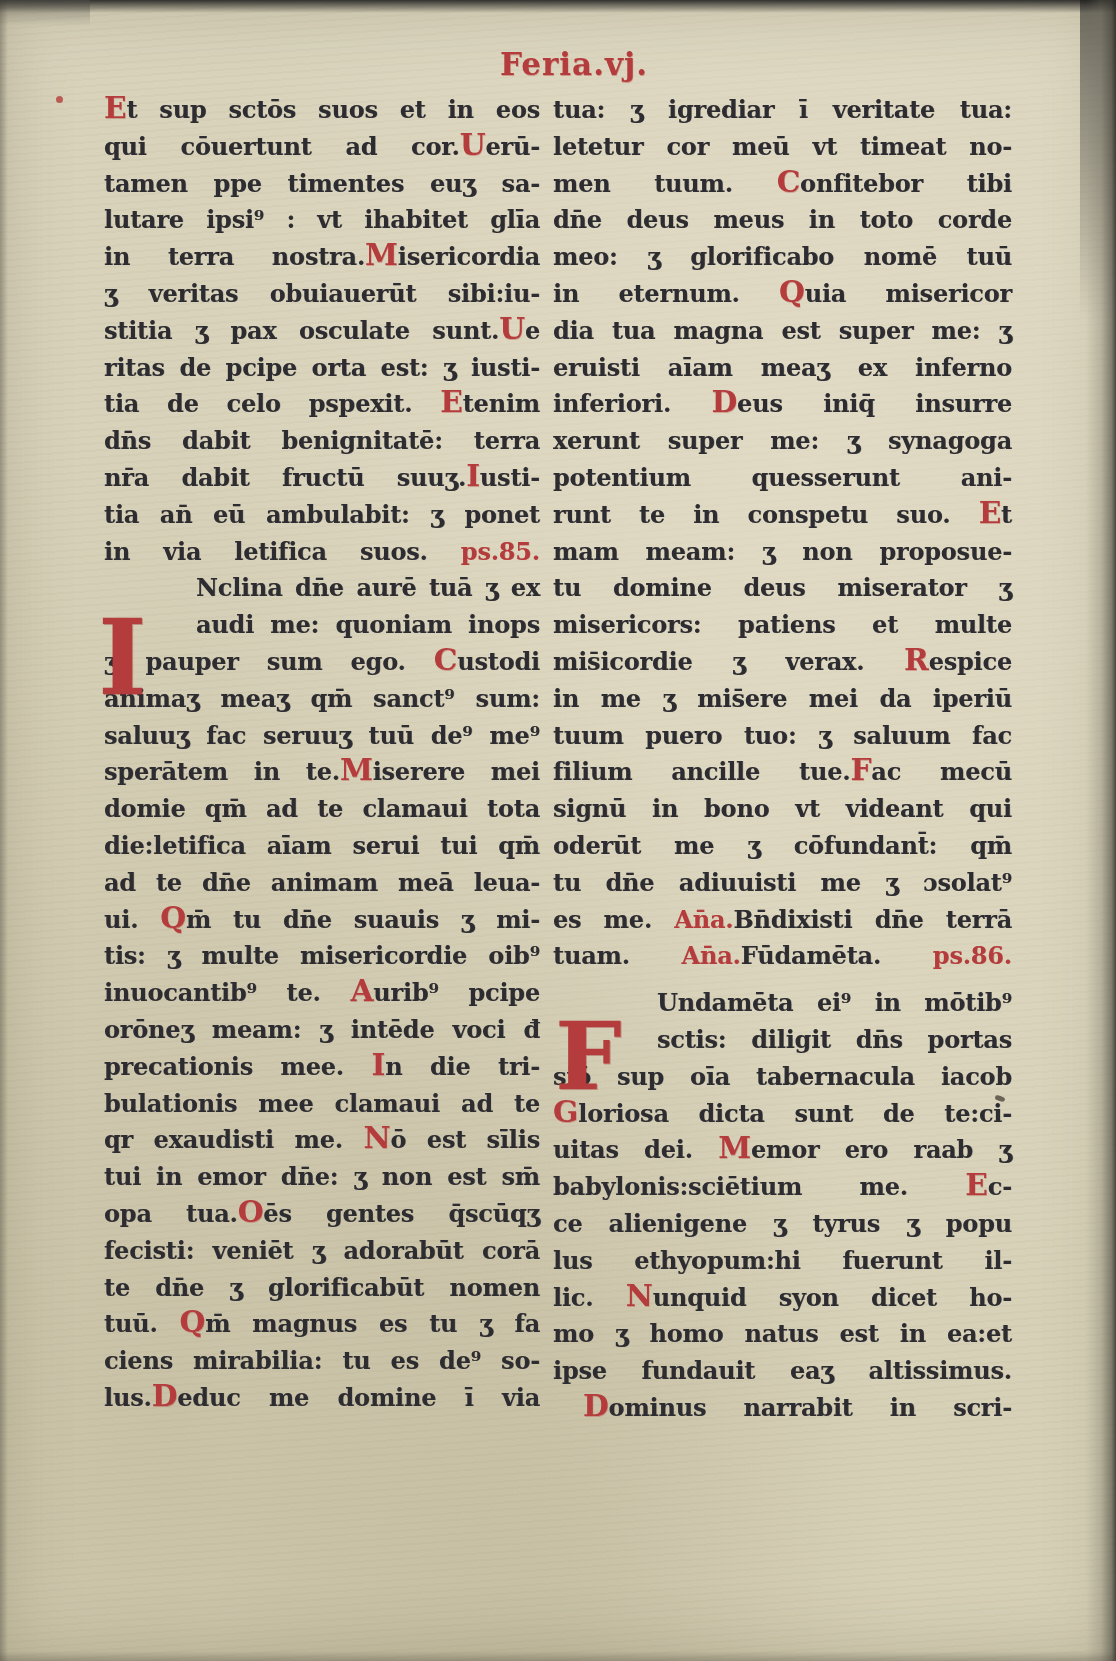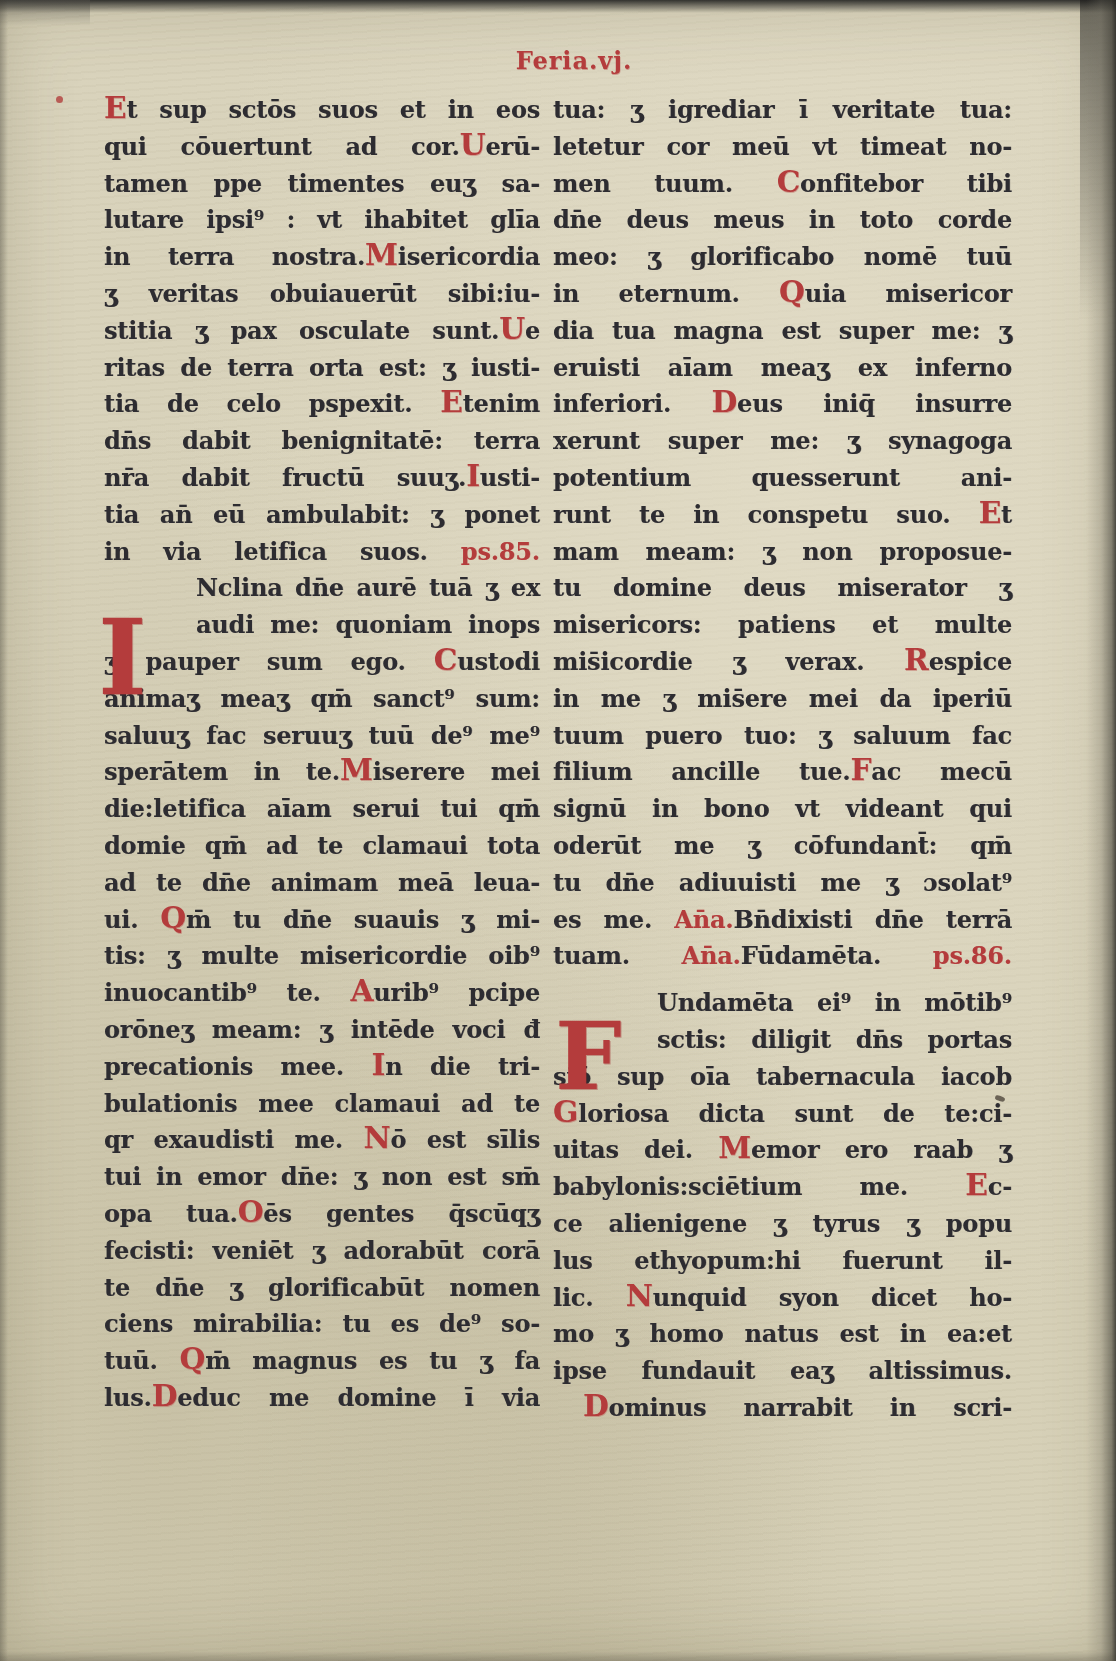--- a/index.html
+++ b/index.html
@@ -29,21 +29,21 @@
     background:linear-gradient(to top, rgba(70,66,56,0.3), rgba(70,66,56,0));}
   .corner-tr{position:absolute;top:0;right:0;width:36px;height:320px;
     background:linear-gradient(to bottom, rgba(25,25,24,0.55), rgba(25,25,24,0));}
   .corner-tl{position:absolute;top:0;left:0;width:90px;height:26px;
     background:linear-gradient(to bottom, rgba(80,78,72,0.5), rgba(80,78,72,0));}
 
   .header{
     position:absolute;top:46px;left:0;width:100%;
     text-align:center;
     padding-left:32px;box-sizing:border-box;
-    font-size:24px;letter-spacing:1px;
+    font-size:31px;letter-spacing:1px;
     color:#b43c3c;
     text-shadow:0.5px 0.5px 0 rgba(180,60,60,0.4);
   }
   .col{
     position:absolute;top:92px;
     font-size:24px;
     line-height:36.8px;
     letter-spacing:-0.2px;
     word-spacing:0.5px;
   }
@@ -78,48 +78,48 @@
 <div class="page">
   <div class="header">Feria.vj.</div>
   <div class="col col-left" id="col-left">
       <div class="line"><span class="seg-rc">E</span><span class="seg-b">t sup sctōs suos et in eos</span></div>
       <div class="line"><span class="seg-b">qui cōuertunt ad cor.</span><span class="seg-rc">U</span><span class="seg-b">erū-</span></div>
       <div class="line"><span class="seg-b">tamen ppe timentes euʒ sa-</span></div>
       <div class="line"><span class="seg-b">lutare ipsi⁹ : vt ihabitet glīa</span></div>
       <div class="line"><span class="seg-b">in terra nostra.</span><span class="seg-rc">M</span><span class="seg-b">isericordia</span></div>
       <div class="line"><span class="seg-b">ʒ veritas obuiauerūt sibi:iu-</span></div>
       <div class="line"><span class="seg-b">stitia ʒ pax osculate sunt.</span><span class="seg-rc">U</span><span class="seg-b">e</span></div>
-      <div class="line"><span class="seg-b">ritas de terra orta est: ʒ iusti-</span></div>
+      <div class="line"><span class="seg-b">ritas de pcipe orta est: ʒ iusti-</span></div>
       <div class="line"><span class="seg-b">tia de celo pspexit. </span><span class="seg-rc">E</span><span class="seg-b">tenim</span></div>
       <div class="line"><span class="seg-b">dn̄s dabit benignitatē: terra</span></div>
       <div class="line"><span class="seg-b">nr̄a dabit fructū suuʒ.</span><span class="seg-rc">I</span><span class="seg-b">usti-</span></div>
       <div class="line"><span class="seg-b">tia an̄ eū ambulabit: ʒ ponet</span></div>
       <div class="line"><span class="seg-b">in via letifica suos. </span><span class="seg-r">ps.85.</span></div>
       <div class="line" style="padding-left: 92px;"><span class="seg-b">Nclina dn̄e aurē tuā ʒ ex</span></div>
       <div class="line" style="padding-left: 92px;"><span class="seg-b">audi me: quoniam inops</span></div>
       <div class="line"><span class="seg-b">ʒ pauper sum ego. </span><span class="seg-rc">C</span><span class="seg-b">ustodi</span></div>
       <div class="line"><span class="seg-b">animaʒ meaʒ qm̄ sanct⁹ sum:</span></div>
       <div class="line"><span class="seg-b">saluuʒ fac seruuʒ tuū de⁹ me⁹</span></div>
       <div class="line"><span class="seg-b">sperātem in te.</span><span class="seg-rc">M</span><span class="seg-b">iserere mei</span></div>
+      <div class="line"><span class="seg-b">domie qm̄ ad te clamaui tota</span></div>
       <div class="line"><span class="seg-b">die:letifica aīam serui tui qm̄</span></div>
-      <div class="line"><span class="seg-b">domie qm̄ ad te clamaui tota</span></div>
       <div class="line"><span class="seg-b">ad te dn̄e animam meā leua-</span></div>
       <div class="line"><span class="seg-b">ui. </span><span class="seg-rc">Q</span><span class="seg-b">m̄ tu dn̄e suauis ʒ mi-</span></div>
       <div class="line"><span class="seg-b">tis: ʒ multe misericordie oib⁹</span></div>
       <div class="line"><span class="seg-b">inuocantib⁹ te. </span><span class="seg-rc">A</span><span class="seg-b">urib⁹ pcipe</span></div>
       <div class="line"><span class="seg-b">orōneʒ meam: ʒ intēde voci đ</span></div>
       <div class="line"><span class="seg-b">precationis mee. </span><span class="seg-rc">I</span><span class="seg-b">n die tri-</span></div>
       <div class="line"><span class="seg-b">bulationis mee clamaui ad te</span></div>
       <div class="line"><span class="seg-b">qr exaudisti me. </span><span class="seg-rc">N</span><span class="seg-b">ō est sīlis</span></div>
       <div class="line"><span class="seg-b">tui in emor dn̄e: ʒ non est sm̄</span></div>
       <div class="line"><span class="seg-b">opa tua.</span><span class="seg-rc">O</span><span class="seg-b">ēs gentes q̄scūqʒ</span></div>
       <div class="line"><span class="seg-b">fecisti: veniēt ʒ adorabūt corā</span></div>
       <div class="line"><span class="seg-b">te dn̄e ʒ glorificabūt nomen</span></div>
+      <div class="line"><span class="seg-b">tuū. </span><span class="seg-rc">Q</span><span class="seg-b">m̄ magnus es tu ʒ fa</span></div>
       <div class="line"><span class="seg-b">ciens mirabilia: tu es de⁹ so-</span></div>
-      <div class="line"><span class="seg-b">tuū. </span><span class="seg-rc">Q</span><span class="seg-b">m̄ magnus es tu ʒ fa</span></div>
       <div class="line"><span class="seg-b">lus.</span><span class="seg-rc">D</span><span class="seg-b">educ me domine ī via</span></div>
       <span class="dropcap" style="font-size: 104px; left: -6px; top: 565.68px; line-height: 0;">I</span>
     </div>
   <div class="col col-right" id="col-right">
       <div class="line"><span class="seg-b">tua: ʒ igrediar ī veritate tua:</span></div>
       <div class="line"><span class="seg-b">letetur cor meū vt timeat no-</span></div>
       <div class="line"><span class="seg-b">men tuum. </span><span class="seg-rc">C</span><span class="seg-b">onfitebor tibi</span></div>
       <div class="line"><span class="seg-b">dn̄e deus meus in toto corde</span></div>
       <div class="line"><span class="seg-b">meo: ʒ glorificabo nomē tuū</span></div>
       <div class="line"><span class="seg-b">in eternum. </span><span class="seg-rc">Q</span><span class="seg-b">uia misericor</span></div>

